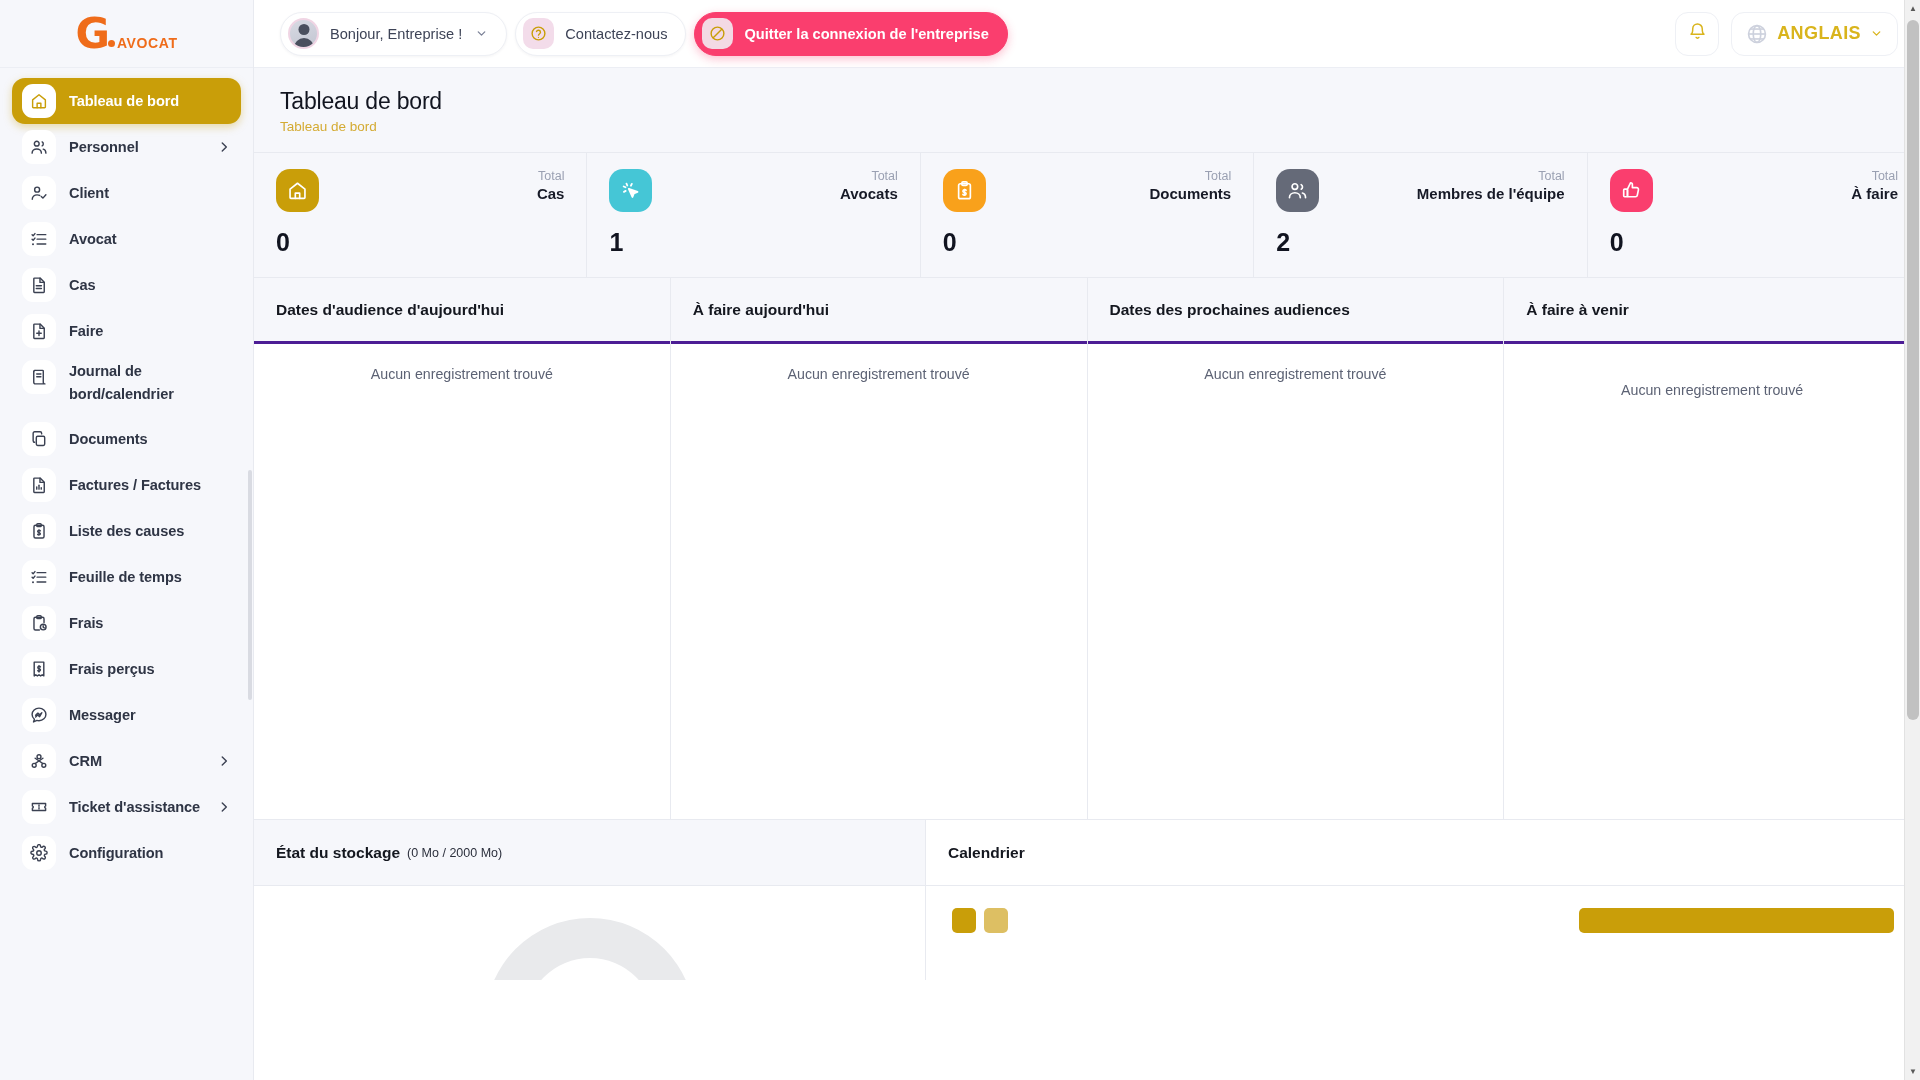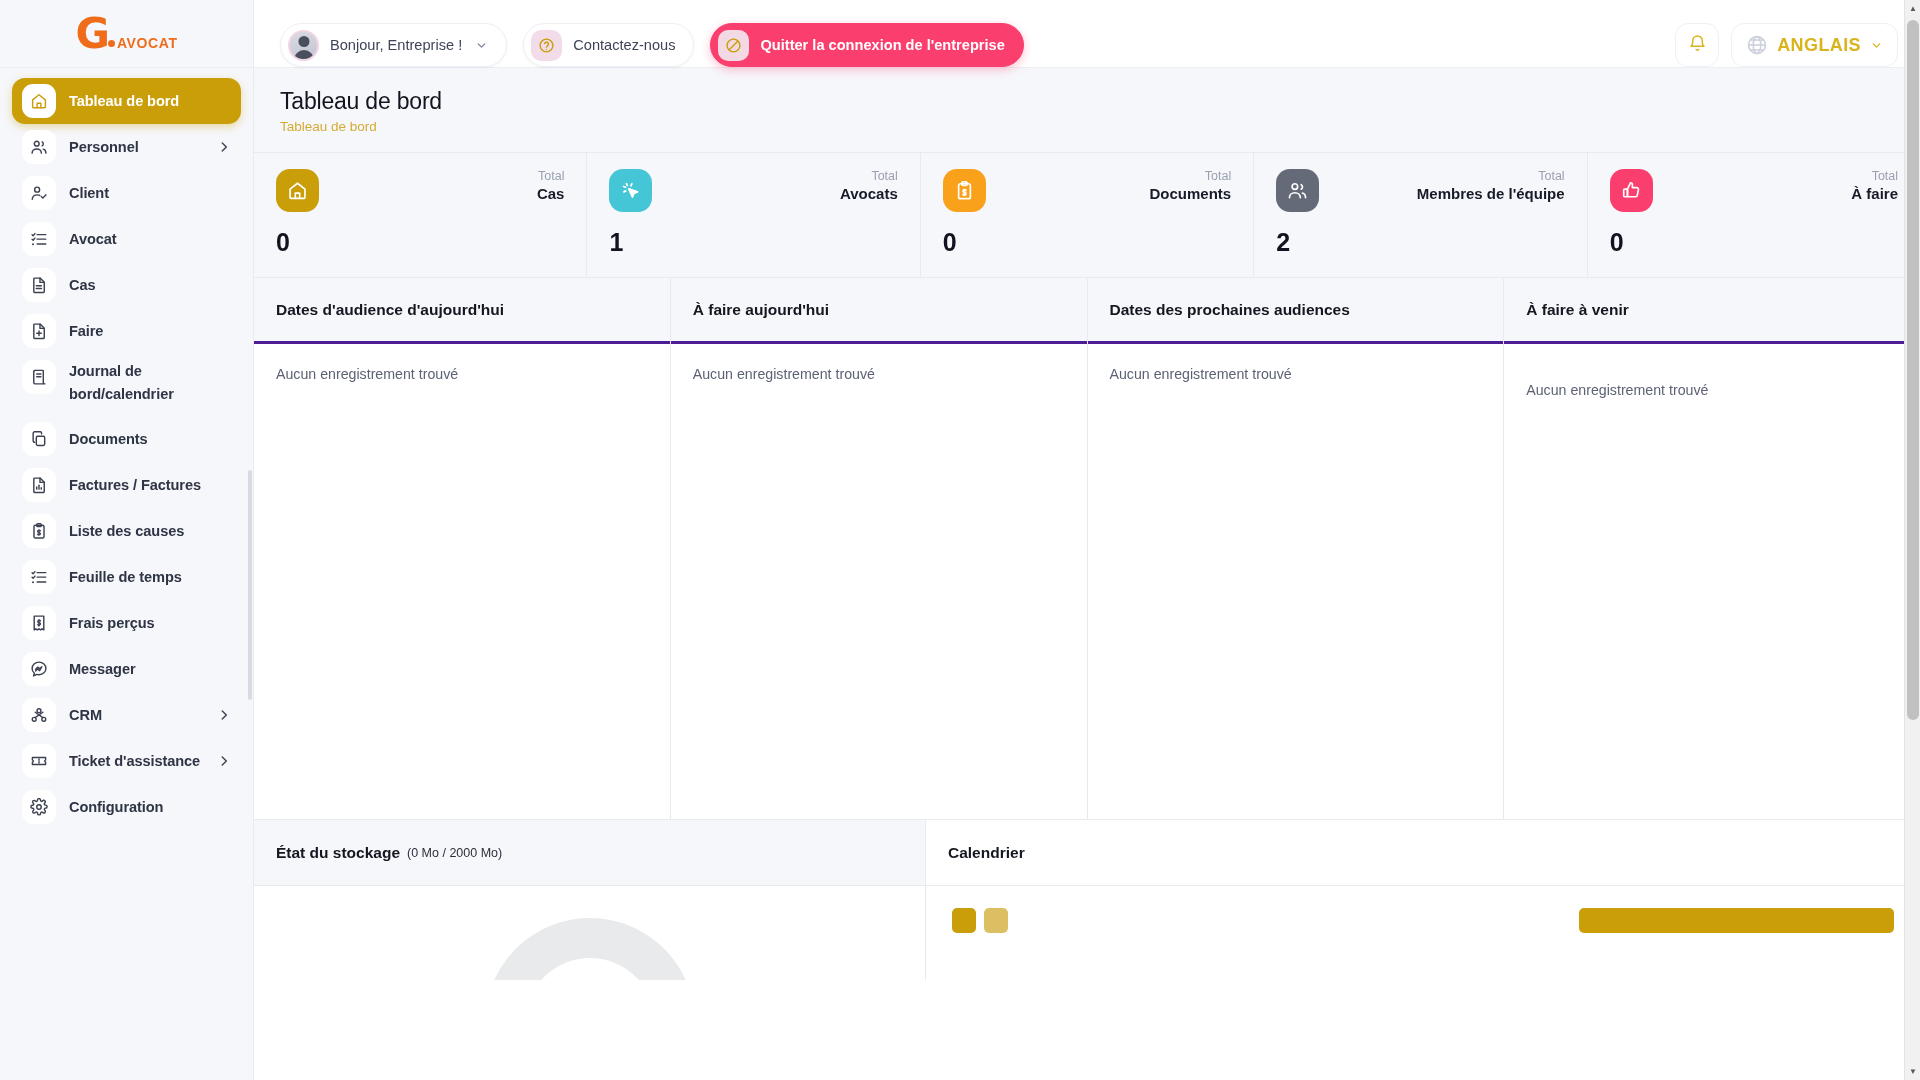--- a/index.html
+++ b/index.html
@@ -59,21 +59,21 @@
   .nav-item.active .nav-label { color: #ffffff; }
   .nav-item.active .nav-icon { color: #c99e09; }
   .nav-item.wrap2 { height: 62px; align-items: flex-start; padding-top: 6px; }
   .nav-item.wrap2 .nav-label { max-width: 140px; }
 
   
   .main { flex: 1 1 auto; height: 1080px; background: #ffffff; position: relative; overflow: hidden; }
 
   .topbar {
     height: 68px; background: #ffffff; border-bottom: 1px solid #eceef4;
-    display: flex; align-items: flex-end; padding: 0 22px 0 26px; gap: 16px;
+    display: flex; align-items: center; padding: 0 22px 0 26px; gap: 8px;
   }
   .pill {
     display: flex; align-items: center; gap: 11px;
     background: #ffffff; border: 1px solid #eef0f5; border-radius: 28px;
     height: 44px; padding: 0 18px 0 7px; cursor: pointer;
     box-shadow: 0 1px 3px rgba(30,35,60,.05);
   }
   .pill-ico {
     width: 31px; height: 31px; border-radius: 10px; background: #f3dcea;
     display: flex; align-items: center; justify-content: center; flex: 0 0 31px;
@@ -152,21 +152,21 @@
 
   
   .panels { display: flex; border-bottom: 1px solid #e8eaf0; height: 542px; }
   .panel { flex: 1 1 0; border-right: 1px solid #e8eaf0; display: flex; flex-direction: column; min-width: 0;}
   .panel:last-child { border-right: none; gap: 16px; }
   .panel-head {
     background: #f6f7fb; border-bottom: 3px solid #4c1d95;
     padding: 22px 22px; font-size: 15.5px; font-weight: bold; color: #14171f;
     height: 66px; display: flex; align-items: center;
   }
-  .panel-body { flex: 1 1 auto; background: #ffffff; padding: 22px; }
+  .panel-body { flex: 1 1 auto; background: #ffffff; padding: 22px; text-align: center; }
   .empty-txt { font-size: 14.2px; color: #5c6274; }
 
   
   .bottom { display: flex; height: 160px; }
   .bsec { border-right: 1px solid #e8eaf0; display: flex; flex-direction: column; min-width: 0; }
   .bsec.storage { flex: 0 0 672px; }
   .bsec.calendar { flex: 1 1 auto; border-right: none; }
   .bsec-head {
     background: #f6f7fb; border-bottom: 1px solid #e8eaf0;
     height: 66px; display: flex; align-items: center; padding: 0 22px; gap: 7px;
@@ -353,20 +353,31 @@
             <svg viewBox="0 0 24 24" fill="none" stroke="currentColor" stroke-width="1.9" stroke-linecap="round" stroke-linejoin="round">
               <polyline points="2.8 6.2 4.2 7.6 6.6 4.8"></polyline>
               <polyline points="2.8 12.2 4.2 13.6 6.6 10.8"></polyline>
               <circle cx="4" cy="19" r="1.3" fill="currentColor" stroke="none"></circle>
               <line x1="9.5" y1="6.2" x2="21" y2="6.2"></line>
               <line x1="9.5" y1="12.2" x2="21" y2="12.2"></line>
               <line x1="9.5" y1="18.6" x2="21" y2="18.6"></line>
             </svg>
           </span>
           <span class="nav-label">Feuille de temps</span>
+        </div>
+        <div class="nav-item">
+          <span class="nav-icon">
+            <svg viewBox="0 0 24 24" fill="none" stroke="currentColor" stroke-width="1.9" stroke-linecap="round" stroke-linejoin="round">
+              <path d="M18.7 11.4V6.3a2 2 0 0 0-2-2H7.3a2 2 0 0 0-2 2v13a2 2 0 0 0 2 2h5.2"></path>
+              <rect x="9" y="2.2" width="6" height="4" rx="1.3"></rect>
+              <circle cx="17.6" cy="17.4" r="3.8"></circle>
+              <polyline points="17.6 15.5 17.6 17.5 19 18.4"></polyline>
+            </svg>
+          </span>
+          <span class="nav-label">Frais</span>
         </div>
         <div class="nav-item">
           <span class="nav-icon">
             <svg viewBox="0 0 24 24" fill="none" stroke="currentColor" stroke-width="1.9" stroke-linecap="round" stroke-linejoin="round">
               <path d="M5.6 2.8h12.8v18.4l-2.1-1.5-2.1 1.5-2.2-1.5-2.2 1.5-2.1-1.5-2.1 1.5z"></path>
               <line x1="12" y1="7.8" x2="12" y2="16"></line>
               <path d="M13.9 9.2a1.9 1.9 0 0 0-3.5 1c0 1.9 3.5 1 3.5 2.8a1.9 1.9 0 0 1-3.5 1"></path>
             </svg>
           </span>
           <span class="nav-label">Frais perçus</span>

